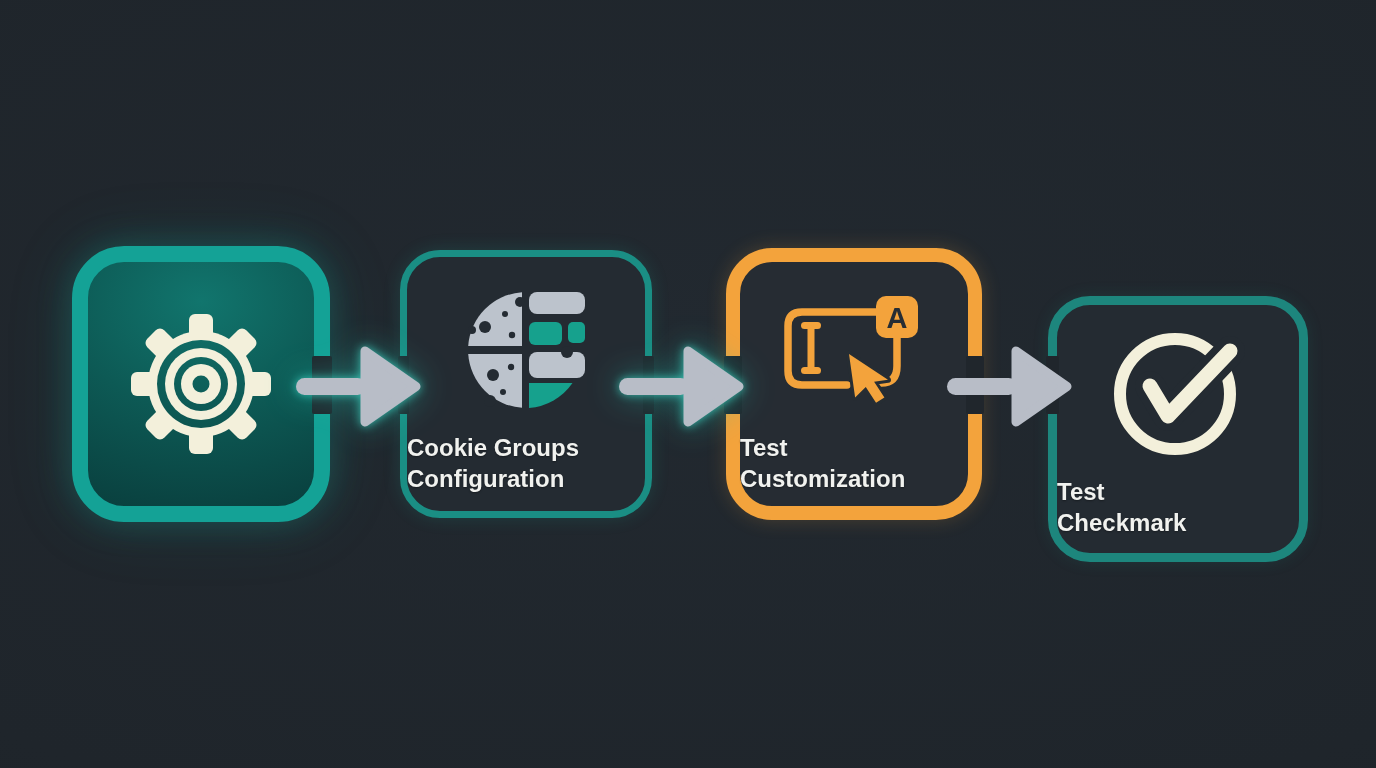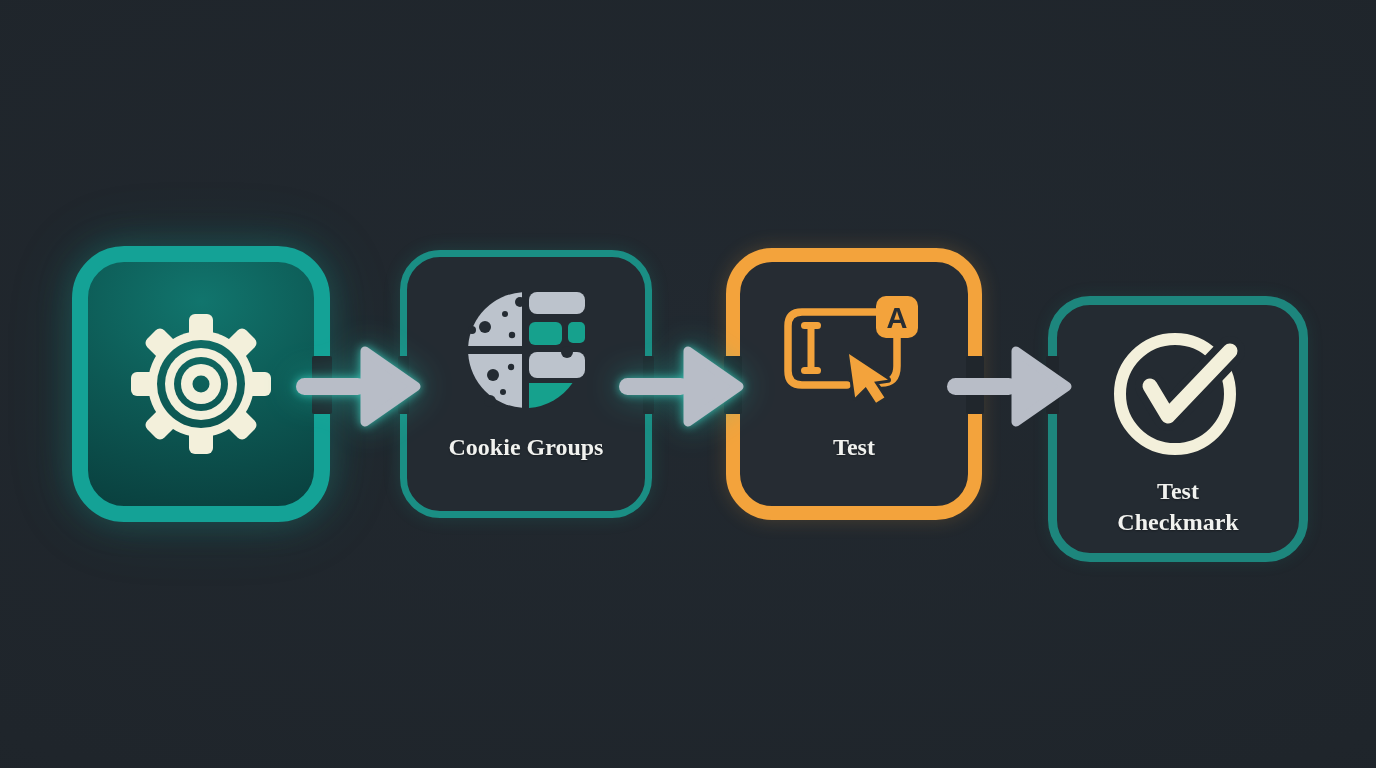--- a/index.html
+++ b/index.html
@@ -37,24 +37,23 @@
   #arrow1{left:293px;}
   #arrow2{left:616px;}
   #arrow3{left:944px;}
   .glow-teal{filter:drop-shadow(0 0 5px rgba(64,224,205,.75)) drop-shadow(0 0 16px rgba(34,200,180,.45));}
   .icon{position:absolute;}
   #gear-svg{left:38px;top:47px;}
   #cookie-svg{left:59px;top:33px;}
   #textsel-svg{left:32px;top:30px;}
   #check-svg{left:48px;top:19px;}
   .step-label{
-    position:absolute;left:0;width:100%;text-align:center;
+    position:absolute;left:0;width:100%;text-align:left;
     color:#f1f2ef;font-size:24px;line-height:31px;font-weight:700;
     text-shadow:0 1px 2px rgba(0,0,0,.35);
-    font-family:Liberation Serif, serif;
   }
   #label-cookie{top:175px;}
   #label-text{top:170px;}
   #label-check{top:171px;}
   .badge-letter{font-family:"Liberation Sans",sans-serif;font-weight:700;}
 </style>
 </head>
 <body>
 
 <div id="page">
@@ -107,40 +106,42 @@
         <circle cx="6" cy="40" r="4"></circle>
         <circle cx="27" cy="85" r="6"></circle>
         <circle cx="45" cy="77" r="3.2"></circle>
         <circle cx="37" cy="102" r="3"></circle>
         <circle cx="24" cy="111" r="6"></circle>
         <circle cx="101" cy="62" r="6"></circle>
       </g>
     </svg>
     <div class="step-label" id="label-cookie">
       <div>Cookie Groups</div>
+      <div>Configuration</div>
     </div>
   </div>
 
   <div class="box" id="box-text">
     <svg class="icon" id="textsel-svg" width="160" height="120" viewBox="0 0 160 120">
       <g stroke="#f3a33c" stroke-width="7.5" fill="none" stroke-linecap="round">
         <path d="M75,93 L30,93 Q16,93 16,79 L16,34 Q16,20 30,20 L104,20"></path>
         <path d="M125,46 L125,74 Q125,91 109,91"></path>
       </g>
       <rect x="104" y="4" width="42" height="42" rx="10" fill="#f3a33c"></rect>
       <text x="125" y="36" text-anchor="middle" font-size="29" class="badge-letter" fill="#262d34">A</text>
       <g fill="#f3a33c">
         <rect x="29" y="30" width="20" height="7" rx="3.5"></rect>
         <rect x="29" y="75" width="20" height="7" rx="3.5"></rect>
         <rect x="35.5" y="33" width="7" height="46" rx="3"></rect>
       </g>
       <path transform="translate(77,62) rotate(-8)" d="M0,0 L0,44 L12,35 L20,52 L29,48 L21,31 L35,31 Z" fill="#f3a33c" stroke="#262d33" stroke-width="6" stroke-linejoin="round" paint-order="stroke"></path>
     </svg>
     <div class="step-label" id="label-text">
       <div>Test</div>
+      <div>Customization</div>
     </div>
   </div>
 
   <div class="box" id="box-check">
     <svg class="icon" id="check-svg" width="140" height="140" viewBox="0 0 140 140">
       <circle cx="70" cy="70" r="55" fill="none" stroke="#f3f0db" stroke-width="12"></circle>
       <path d="M45,62 L63,92 L125,27" fill="none" stroke="#242b32" stroke-width="30" stroke-linecap="round" stroke-linejoin="round"></path>
       <path d="M45,62 L63,92 L125,27" fill="none" stroke="#f3f0db" stroke-width="15" stroke-linecap="round" stroke-linejoin="round"></path>
     </svg>
     <div class="step-label" id="label-check">

